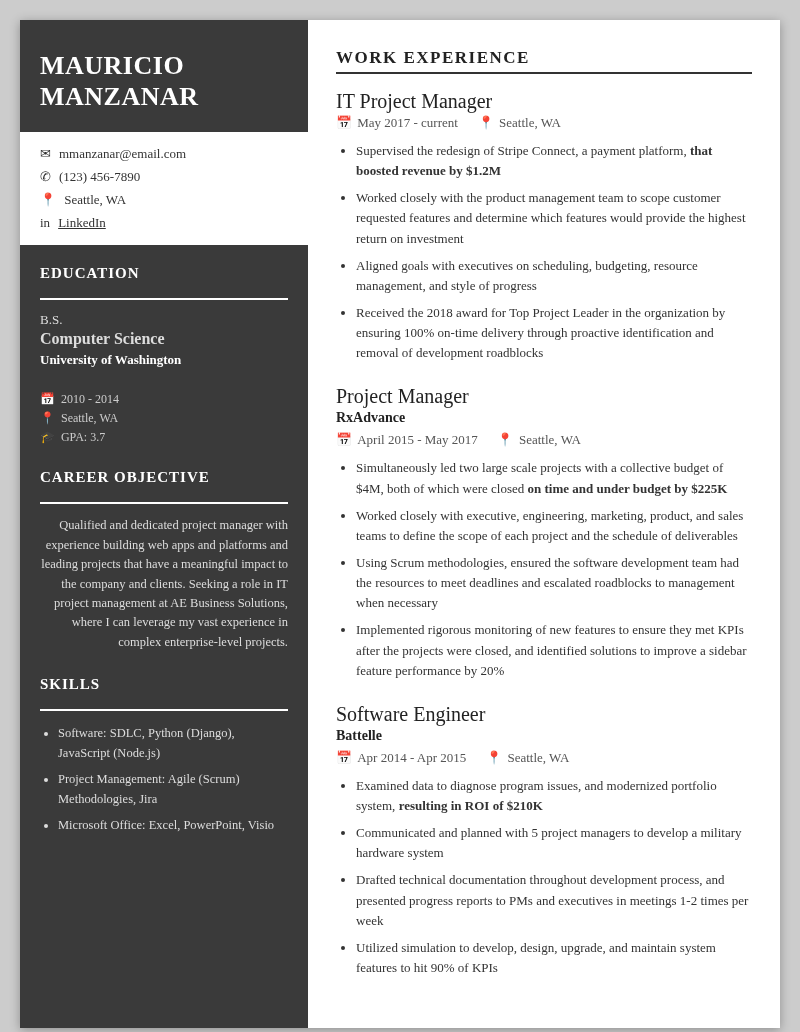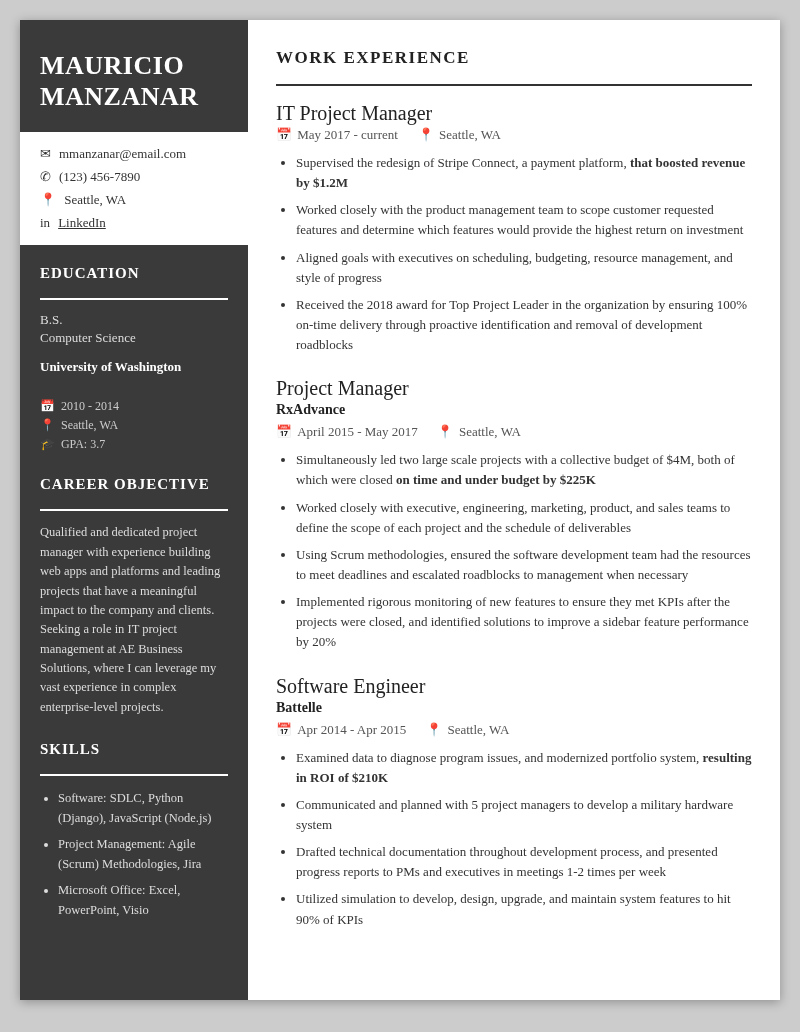--- a/index.html
+++ b/index.html
@@ -14,21 +14,21 @@
     }
     .resume-wrapper {
       width: 760px;
       background: #fff;
       display: flex;
       box-shadow: 0 2px 10px rgba(0,0,0,0.3);
       min-height: 980px;
     }
     
     .sidebar {
-      width: 228px;
+      width: 288px;
       flex-shrink: 0;
       background: #3a3a3a;
       color: #fff;
       padding: 30px 20px 30px 20px;
     }
     .sidebar-name {
       font-size: 26px;
       font-weight: bold;
       line-height: 1.2;
       margin-bottom: 20px;
@@ -65,34 +65,35 @@
       font-size: 15px;
       font-weight: bold;
       text-transform: uppercase;
       letter-spacing: 1px;
       border-bottom: 2px solid #fff;
       padding-bottom: 16px;
       margin-bottom: 12px;
       color: #fff;
     }
     .edu-degree { font-size: 13px; color: #ddd; margin-bottom: 2px; }
-    .edu-field { font-size: 13px; color: #ddd; margin-bottom: 13px; }
+    .edu-field { font-size: 16px; color: #ddd; margin-bottom: 4px; font-weight: bold; }
     .edu-institution { font-size: 13px; font-weight: bold; color: #fff; margin-bottom: 24px; }
     .edu-meta {
       display: flex;
       align-items: center;
       gap: 6px;
       font-size: 12px;
       color: #ccc;
       margin-bottom: 4px;
     }
     .objective-text {
       font-size: 12.5px;
       color: #ddd;
       line-height: 1.55;
+      text-align: right;
     }
     .skills-list {
       list-style: disc;
       padding-left: 18px;
       font-size: 12.5px;
       color: #ddd;
       line-height: 1.6;
     }
     .skills-list li { margin-bottom: 6px; }
 
@@ -100,21 +101,21 @@
     .main {
       flex: 1;
       padding: 28px 28px 28px 28px;
     }
     .section-title {
       font-size: 17px;
       font-weight: bold;
       text-transform: uppercase;
       letter-spacing: 1.5px;
       border-bottom: 2px solid #333;
-      padding-bottom: 16px;
+      padding-bottom: 4px;
       margin-bottom: 16px;
       color: #222;
     }
     .job-block {
       margin-bottom: 22px;
     }
     .job-title {
       font-size: 20px;
       font-weight: normal;
       color: #222;

